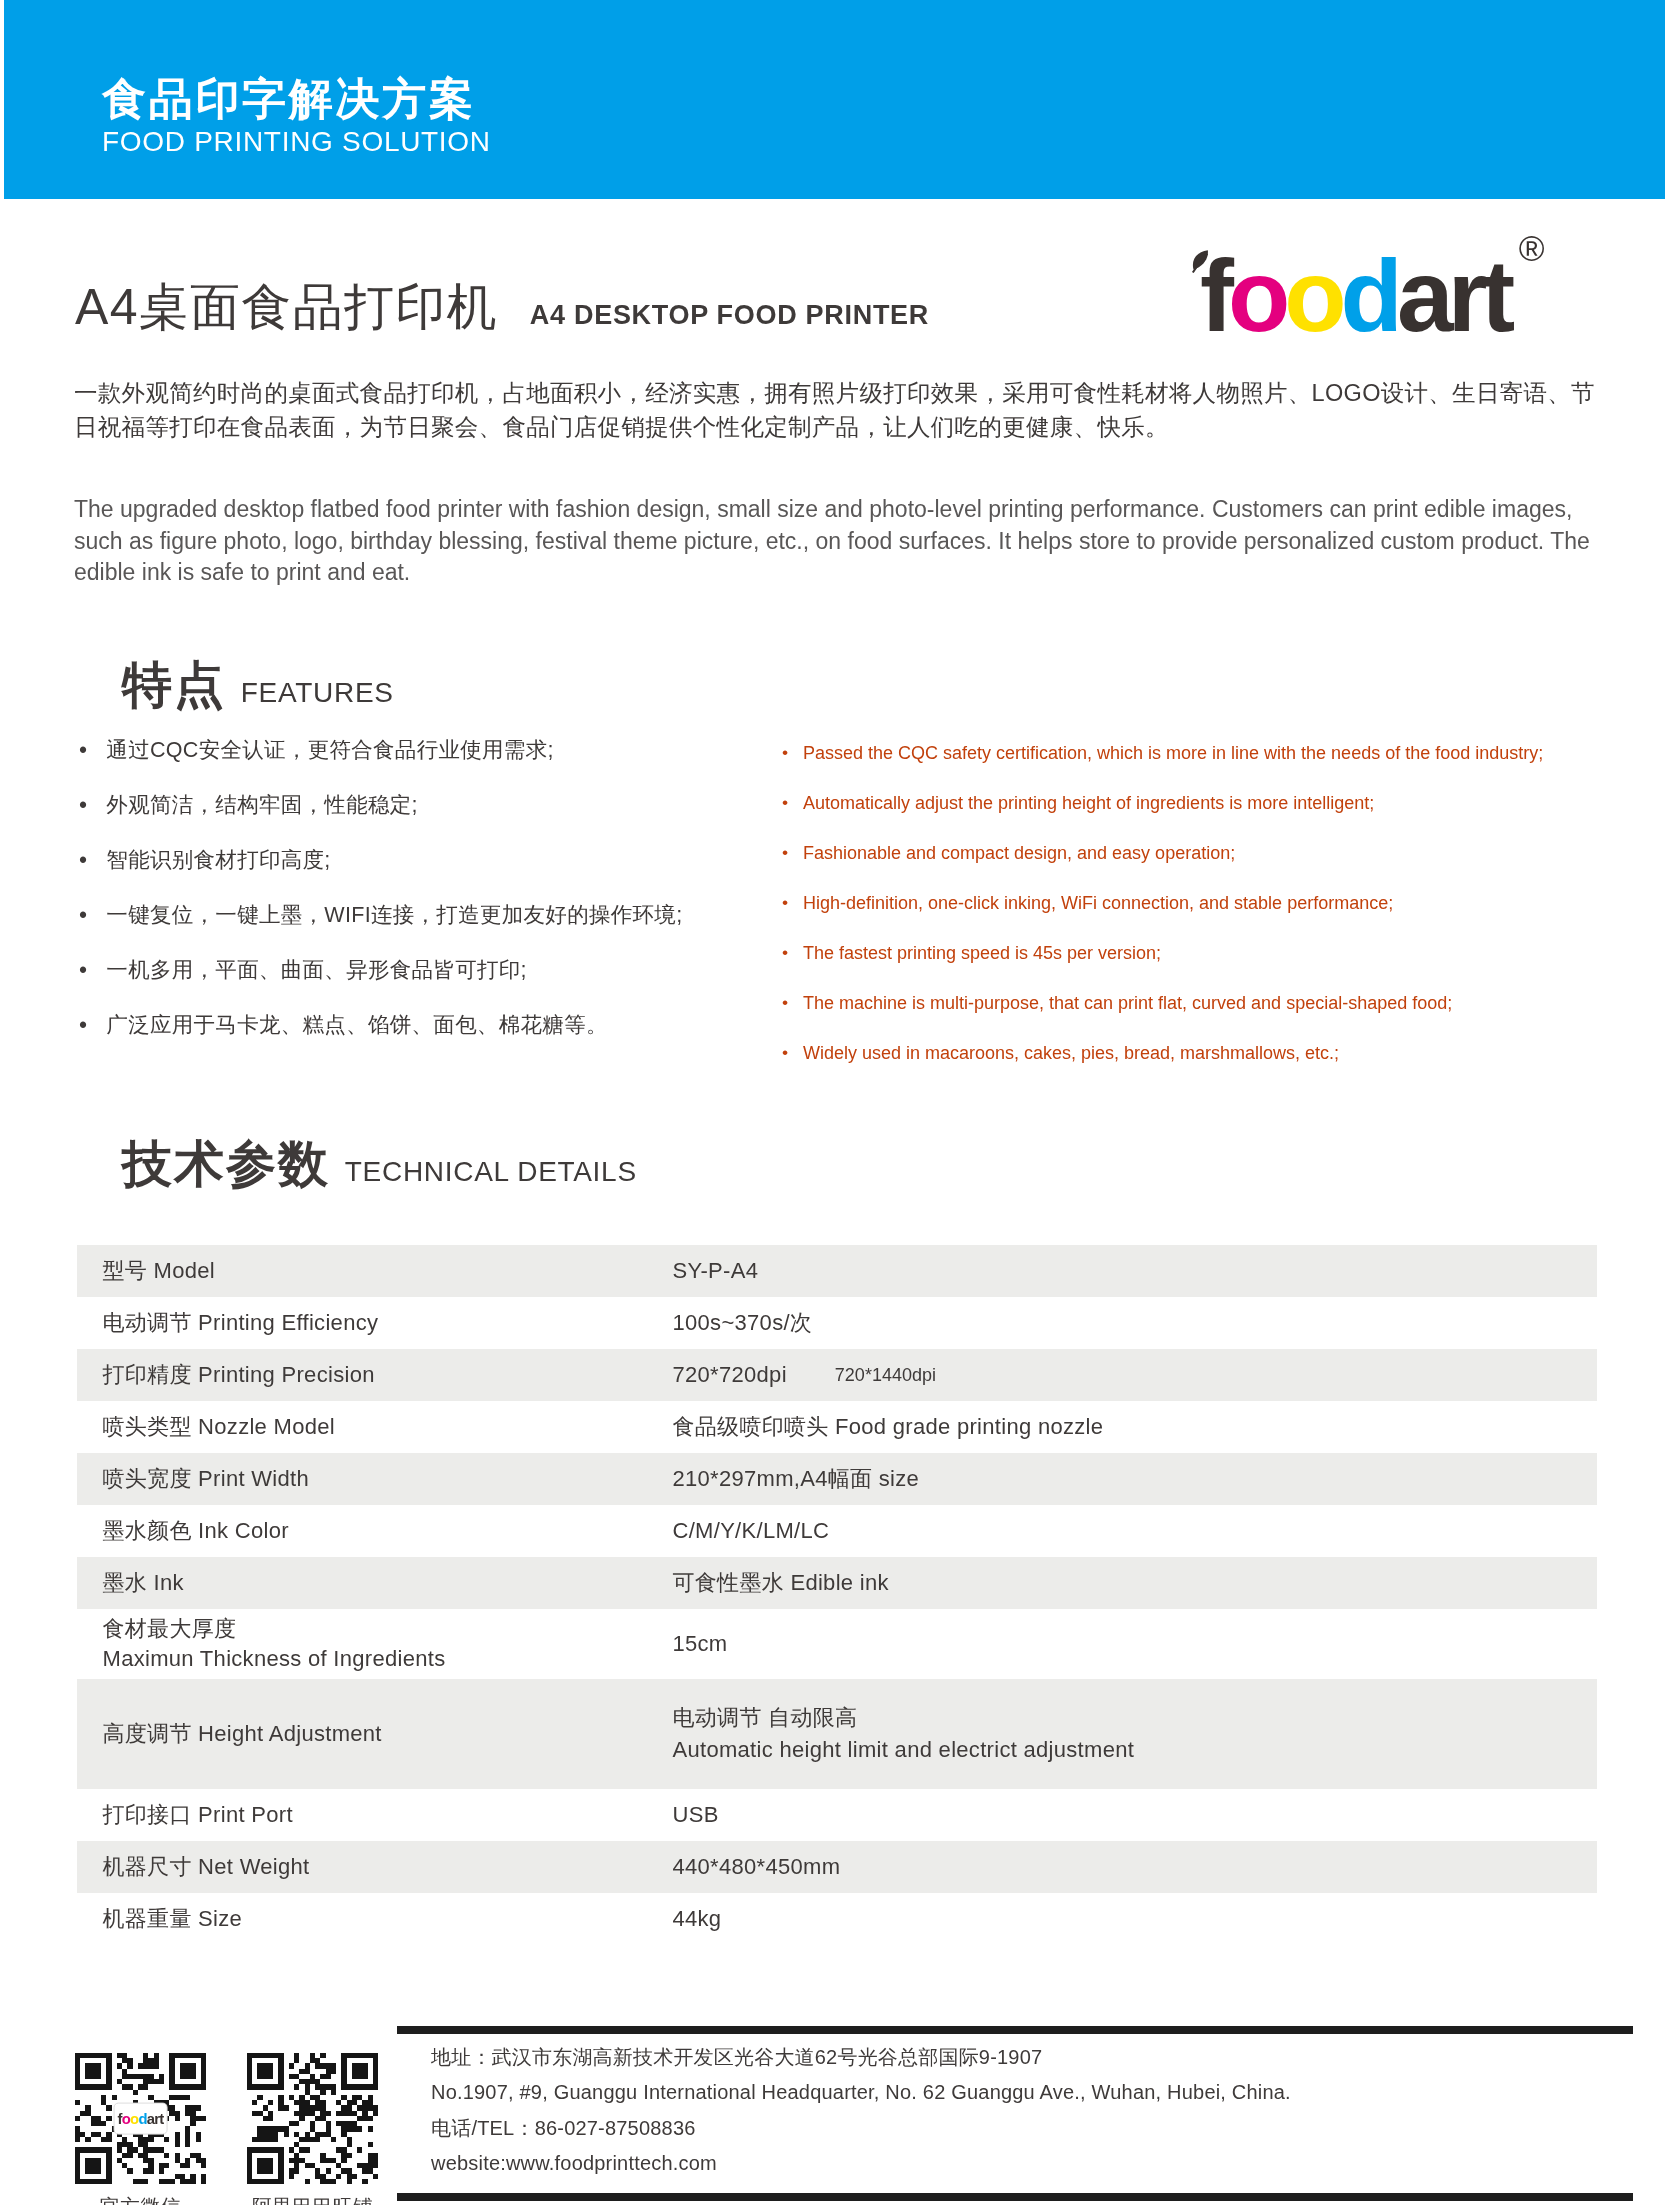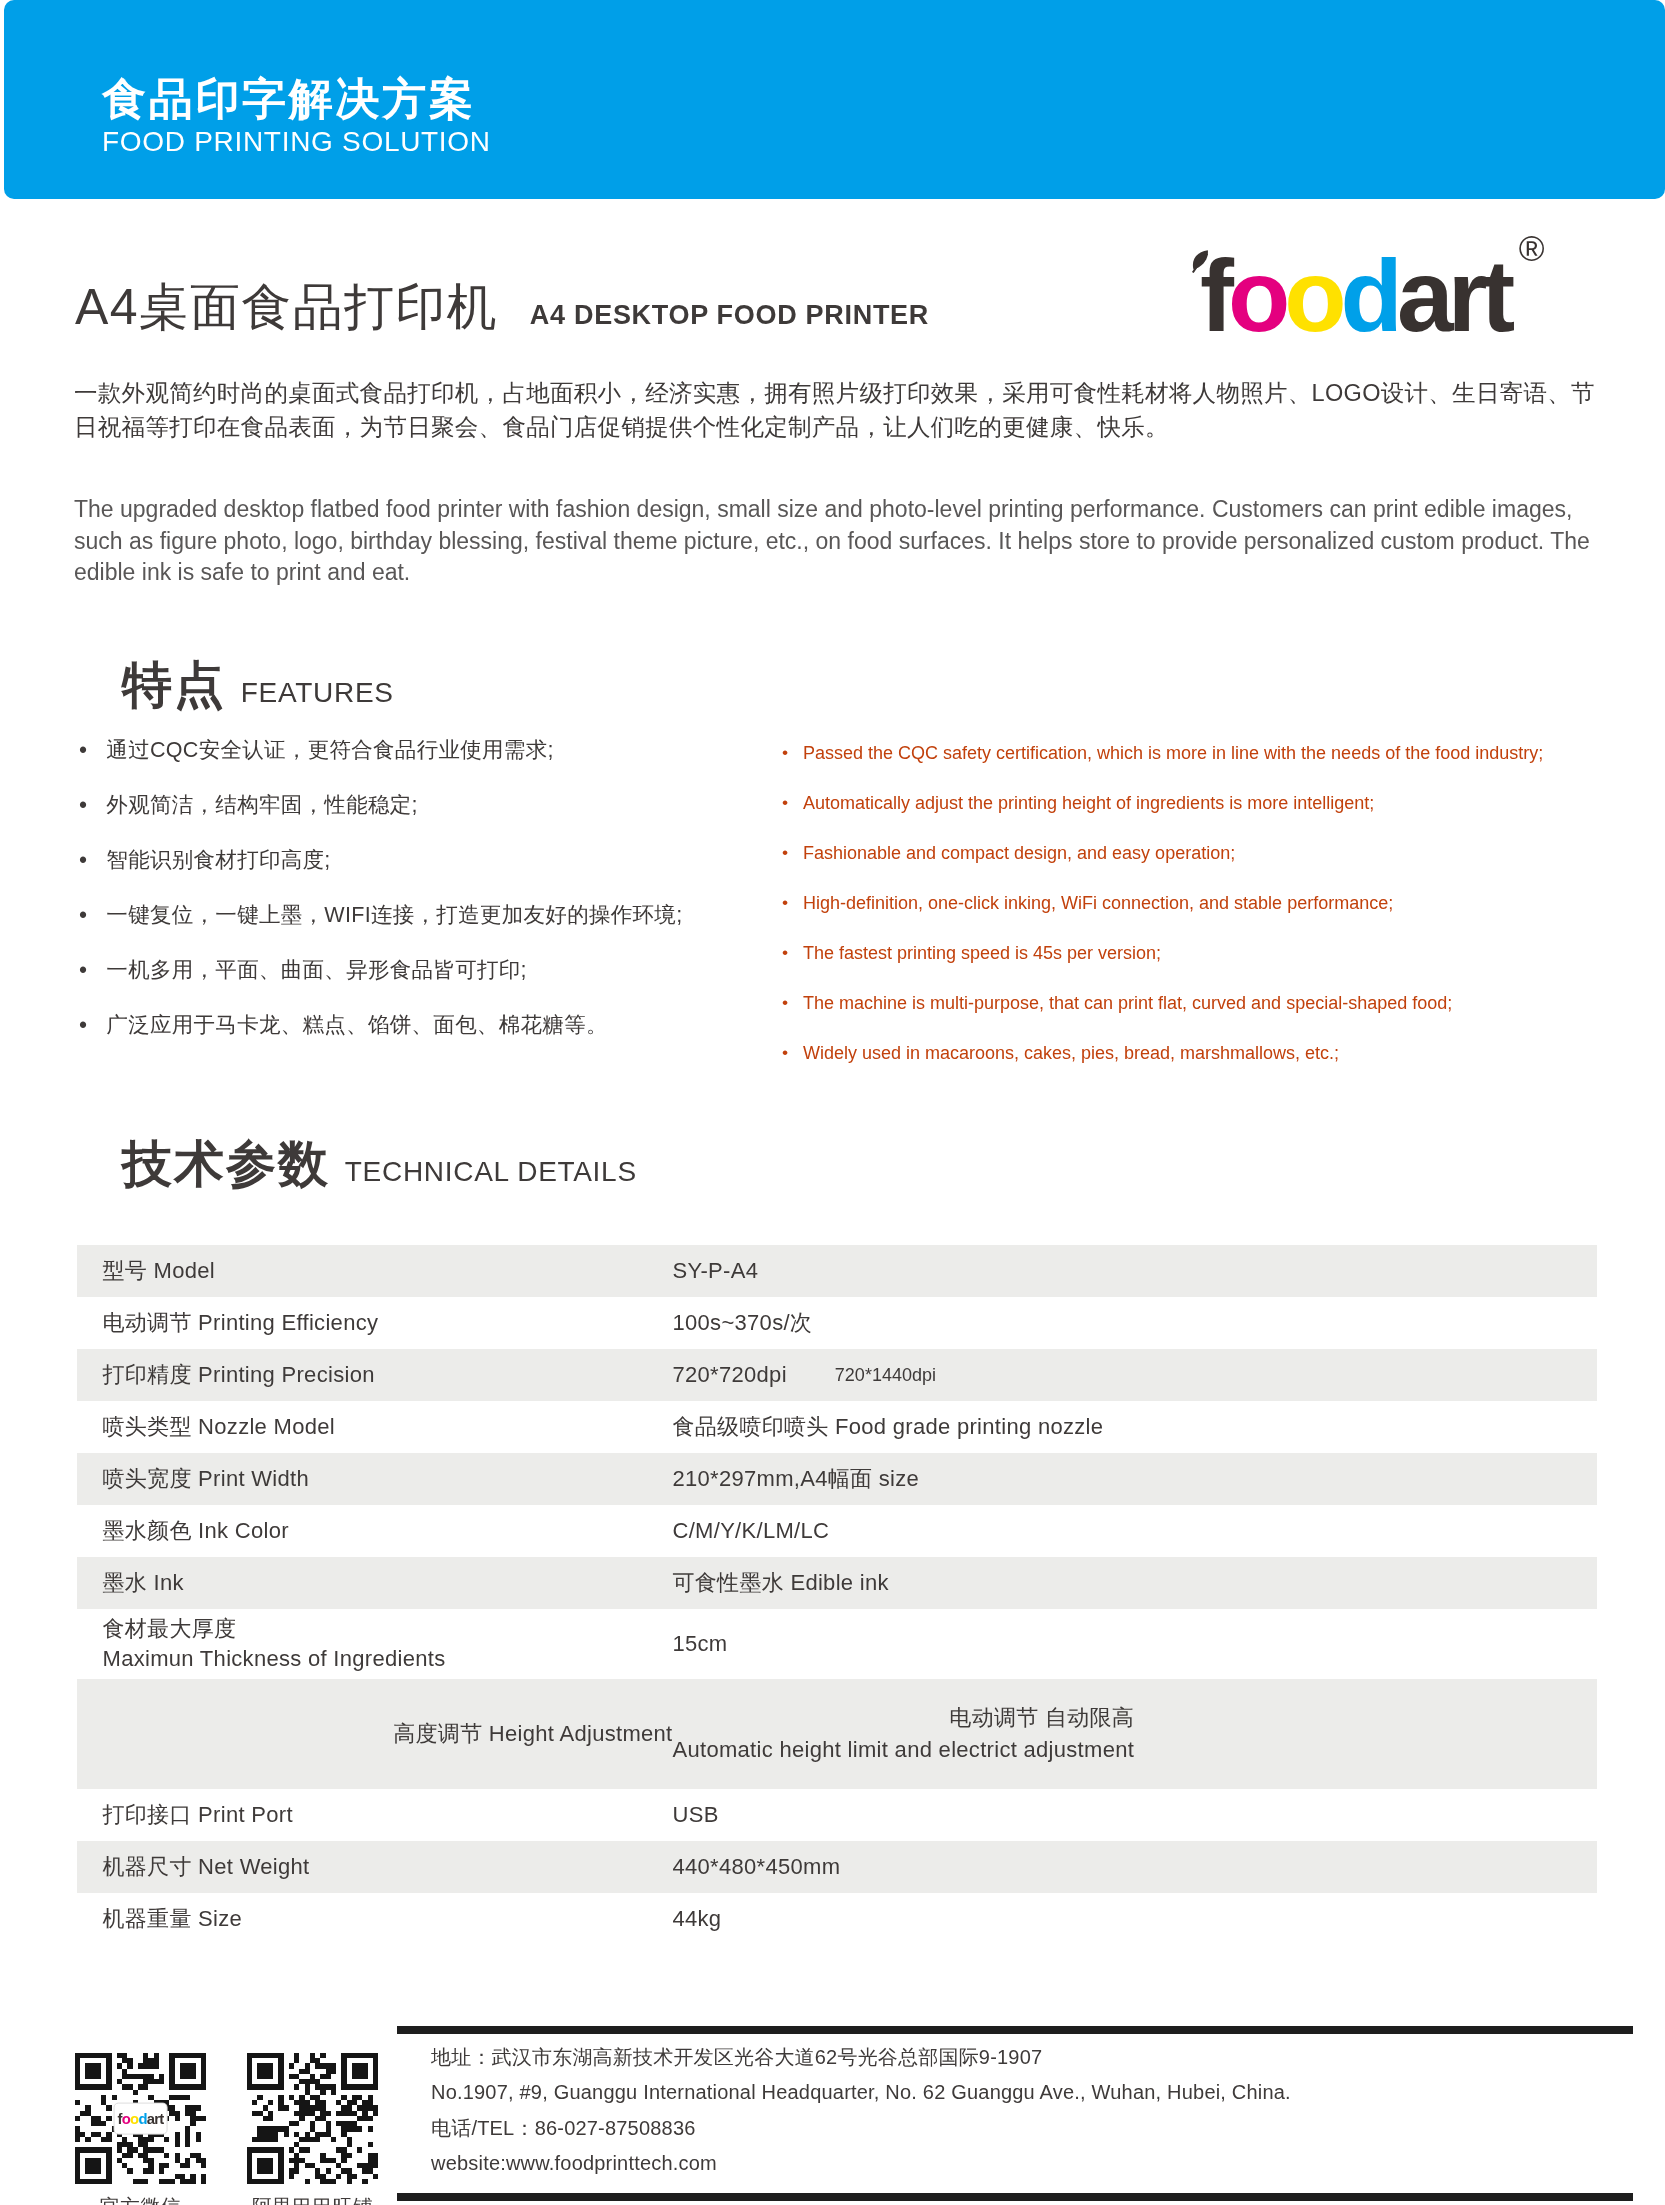--- a/index.html
+++ b/index.html
@@ -1,20 +1,20 @@
 <!DOCTYPE html>
 <html style="font-size:10.7px"><head>
 <meta charset="utf-8">
 <style>
   html,body{margin:0;padding:0;background:#ffffff;}
   body{font-family:"Liberation Sans","DejaVu Sans",sans-serif;color:#3E3A39;}
   .page{position:relative;width:1665px;height:2205px;background:#ffffff;overflow:hidden;}
 
   
-  .banner{position:absolute;left:4px;top:0;width:1661px;height:199px;background:#009FE8;border-radius:10px;}
+  .banner{position:absolute;left:4px;top:0;width:1661px;height:199px;background:#009FE8;}
   .banner-inner{position:absolute;left:98px;top:75px;color:#ffffff;}
   .banner-title-cn{font-size:44px;font-weight:700;letter-spacing:2.7px;line-height:1.1;}
   .banner-title-en{font-size:28px;font-weight:400;letter-spacing:0.7px;margin-top:2.7px;}
 
   
   .product-head{position:absolute;left:75px;top:274px;display:flex;align-items:baseline;gap:32px;}
   .product-title-cn{font-size:50px;font-weight:400;letter-spacing:1.3px;}
   .product-title-en{font-size:27px;font-weight:700;letter-spacing:0.7px;}
 
   
@@ -43,21 +43,21 @@
   .features-en .feat-item{font-size:18px;color:#c2410c;margin-bottom:27.5px;line-height:1.25;align-items:center;}
   .feat-bullet{flex:0 0 auto;}
   .feat-bullet::before{content:"\2022";}
   .features-cn .feat-bullet{margin-right:19px;font-size:23px;line-height:1.2;}
   .features-en .feat-bullet{margin-right:14.8px;font-size:17.4px;line-height:1.25;}
 
   
   .spec-table{position:absolute;left:77px;top:1245px;width:1520px;}
   .spec-row{display:flex;align-items:center;min-height:52px;padding:5.4px 13.4px 5.4px 25.5px;box-sizing:border-box;}
   .spec-row:nth-child(odd){background:#ECECEA;}
-  .spec-row:nth-child(9){padding-top:23px;padding-bottom:23px;text-align:right;}
+  .spec-row:nth-child(9){padding-top:23px;padding-bottom:23px;}
   .spec-label{width:570px;flex:0 0 570px;font-size:22px;color:#3E3A39;white-space:pre-line;line-height:1.35;letter-spacing:0.3px;}
   .spec-value{font-size:22px;color:#3E3A39;white-space:pre-line;line-height:1.45;letter-spacing:0.3px;}
   .spec-value2{font-size:18px;color:#3E3A39;margin-left:48px;}
 
   
   .qr-block{position:absolute;top:2053px;width:131px;text-align:center;}
   .qr-frame{position:relative;width:131px;height:131px;background:#ffffff;}
   .qr-frame svg{display:block;}
   .qr-center{position:absolute;left:50%;top:50%;transform:translate(-50%,-50%);background:#ffffff;border:0.7px solid #dddddd;border-radius:4.7px;padding:8px 3.4px;}
   .qr-label{margin-top:9.4px;font-size:19.5px;color:#3E3A39;letter-spacing:0.7px;}

